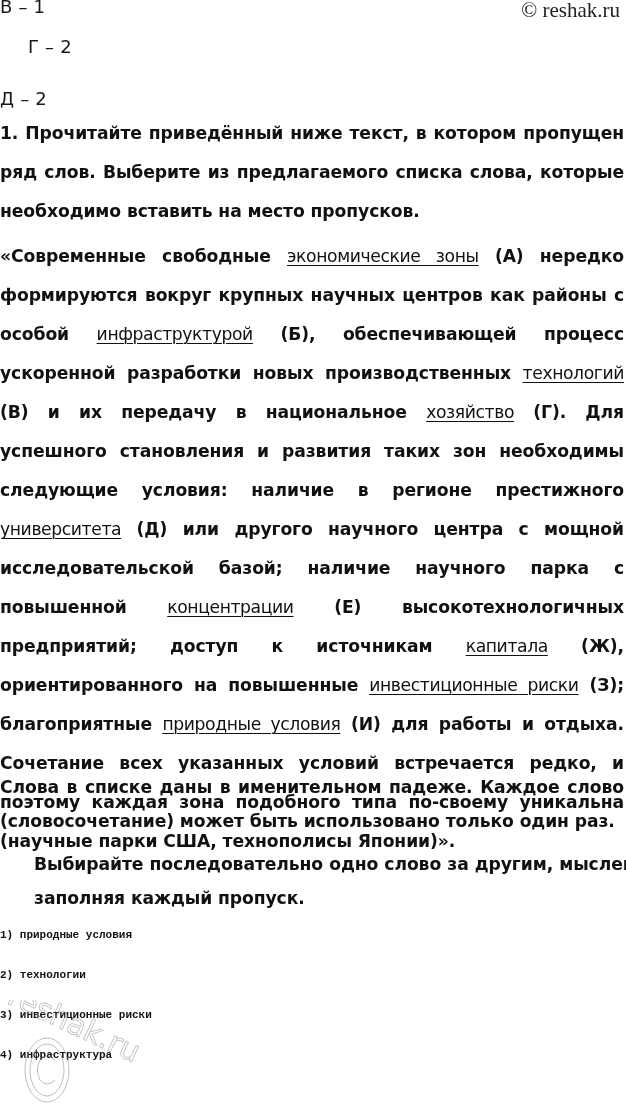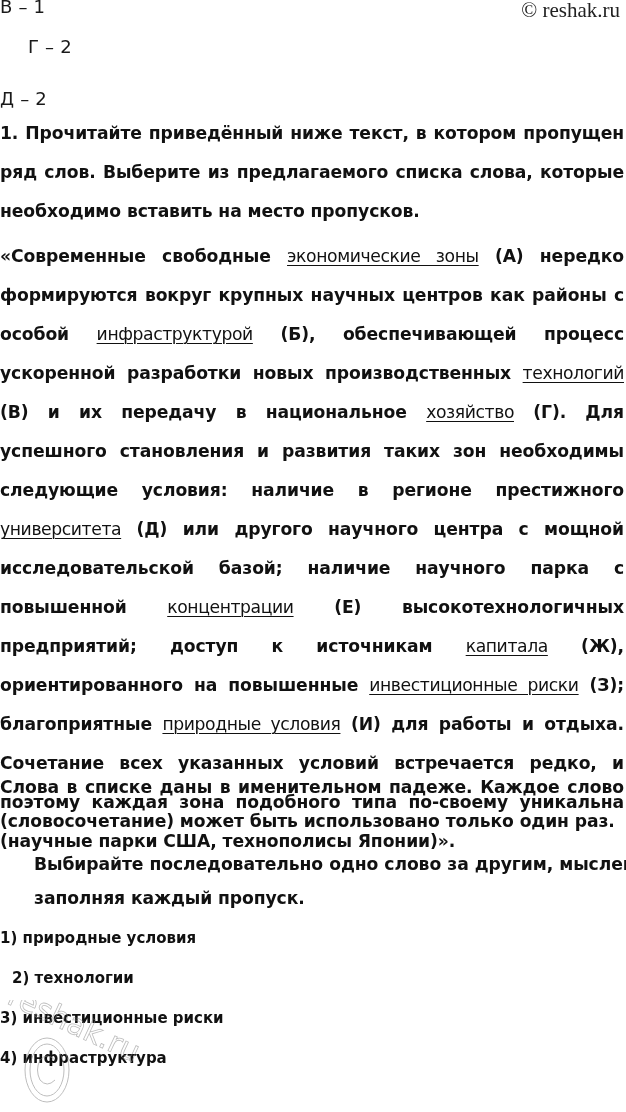--- a/index.html
+++ b/index.html
@@ -25,21 +25,21 @@
     }
     .u {
       font-weight: normal; text-decoration: underline;
       text-underline-offset: 3px; text-decoration-thickness: 1px;
       letter-spacing: -0.4px;
       margin-top: 24px;
     }
     .tight { line-height: 34px; }
     .list-item {
       position: absolute; left: 0;
-      font-weight: bold; font-size: 15px;
+      font-weight: bold; font-size: 11px; font-family: Liberation Mono, monospace;
     }
     .watermark {
       position: absolute; left: 2px; top: 1000px; width: 150px; height: 110px;
       pointer-events: none; opacity: 0.55;
     }
   </style>
 </head>
 <body>
 
 <div class="page">
@@ -50,21 +50,21 @@
   <div class="ans" style="top:76px;margin-top:12px;">Д – 2</div>
 
   <div class="block" style="top:114px;">1. Прочитайте приведённый ниже текст, в котором пропущен ряд слов. Выберите из предлагаемого списка слова, которые необходимо вставить на место пропусков.</div>
 
   <div class="block" id="passage" style="top:237px;"><span>«Современные свободные </span><span class="u">экономические зоны</span><span> (А) нередко формируются вокруг крупных научных центров как районы с особой </span><span class="u">инфраструктурой</span><span> (Б), обеспечивающей процесс ускоренной разработки новых производственных </span><span class="u">технологий</span><span> (В) и их передачу в национальное </span><span class="u">хозяйство</span><span> (Г). Для успешного становления и развития таких зон необходимы следующие условия: наличие в регионе престижного </span><span class="u">университета</span><span> (Д) или другого научного центра с мощной исследовательской базой; наличие научного парка с повышенной </span><span class="u">концентрации</span><span> (Е) высокотехнологичных предприятий; доступ к источникам </span><span class="u">капитала</span><span> (Ж), ориентированного на повышенные </span><span class="u">инвестиционные риски</span><span> (З); благоприятные </span><span class="u">природные условия</span><span> (И) для работы и отдыха. Сочетание всех указанных условий встречается редко, и поэтому каждая зона подобного типа по-своему уникальна (научные парки США, технополисы Японии)».</span></div>
 
   <div class="block tight" style="top:770px;">Слова в списке даны в именительном падеже. Каждое слово (словосочетание) может быть использовано только один раз.</div>
   <div class="block tight" style="top:847px;padding-left:34px;">Выбирайте последовательно одно слово за другим, мысленно заполняя каждый пропуск.</div>
 
   <div class="list-item" style="top:929px;">1) природные условия</div>
-  <div class="list-item" style="top:969px;padding-left:12px;">2) технологии</div>
+  <div class="list-item" style="top:969px;">2) технологии</div>
   <div class="list-item" style="top:1009px;">3) инвестиционные риски</div>
   <div class="list-item" style="top:1049px;">4) инфраструктура</div>
   <div class="list-item" style="top:1136px;margin-top:20px;">5) экономические зоны</div>
 
   <svg class="watermark" viewBox="0 0 150 110">
     <g fill="none" stroke="#888" stroke-width="1">
       <ellipse cx="45" cy="70" rx="22" ry="32"></ellipse>
       <ellipse cx="45" cy="70" rx="17" ry="26"></ellipse>
       <path d="M53 60 Q45 52 38 60 Q33 70 38 80 Q45 88 53 80"></path>
     </g>

